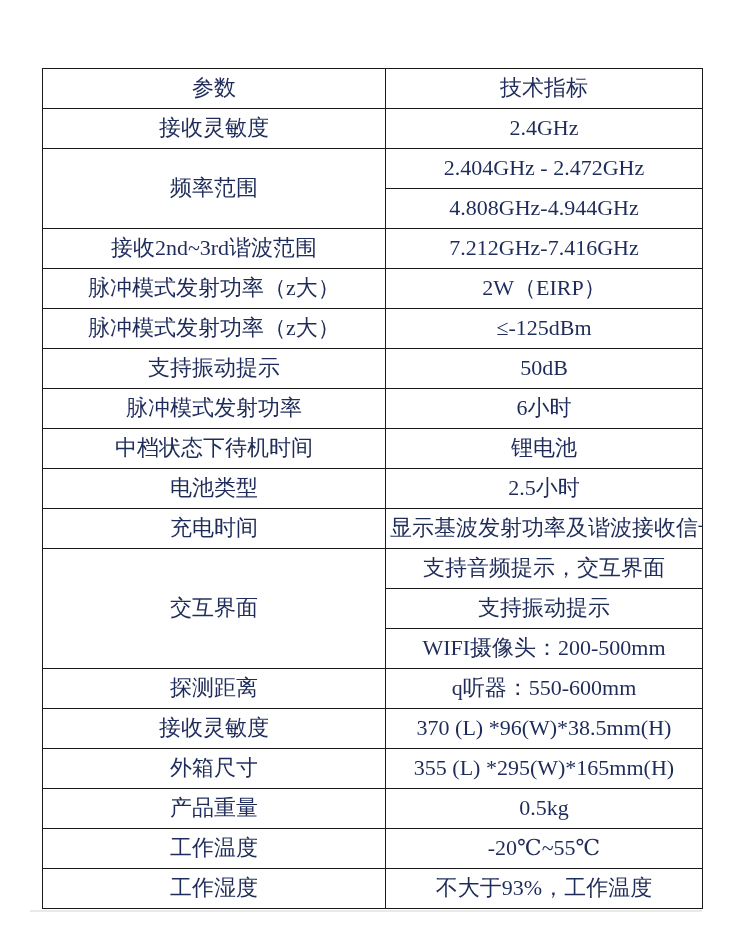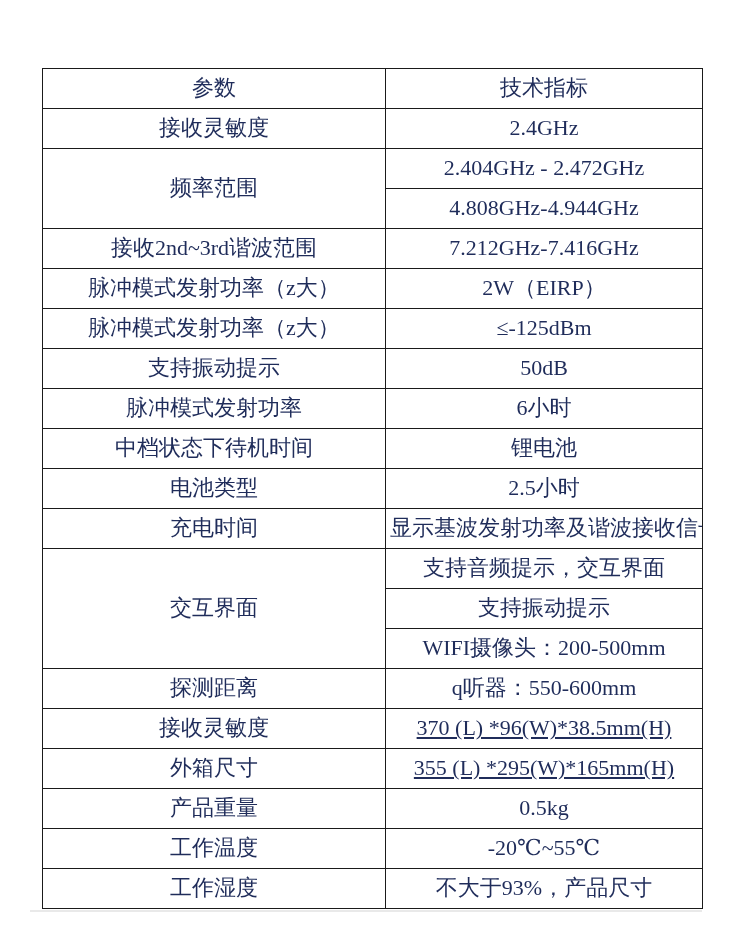--- a/index.html
+++ b/index.html
@@ -45,21 +45,20 @@
   col.c1 { width: 343px; }
   col.c2 { width: 317px; }
   td.small-text {
     font-size: 16.5px;
     letter-spacing: 0px;
   }
   td.align-left {
     text-align: left;
     padding-left: 3px;
     padding-right: 0;
-    text-decoration: underline;
   }
   .bottom-shadow {
     position: absolute;
     left: 30px;
     top: 910px;
     width: 672px;
     height: 2px;
     background: #e9e9e9;
   }
 </style>
@@ -147,19 +146,19 @@
         <tr>
           <td rowspan="1">产品重量</td>
           <td>0.5kg</td>
         </tr>
         <tr>
           <td rowspan="1">工作温度</td>
           <td>-20℃~55℃</td>
         </tr>
         <tr>
           <td rowspan="1">工作湿度</td>
-          <td>不大于93%，产品尺寸</td>
+          <td>不大于93%，工作温度</td>
         </tr>
       </tbody>
   </table>
 </div>
 
 <div class="bottom-shadow"></div>
 
 </body></html>

